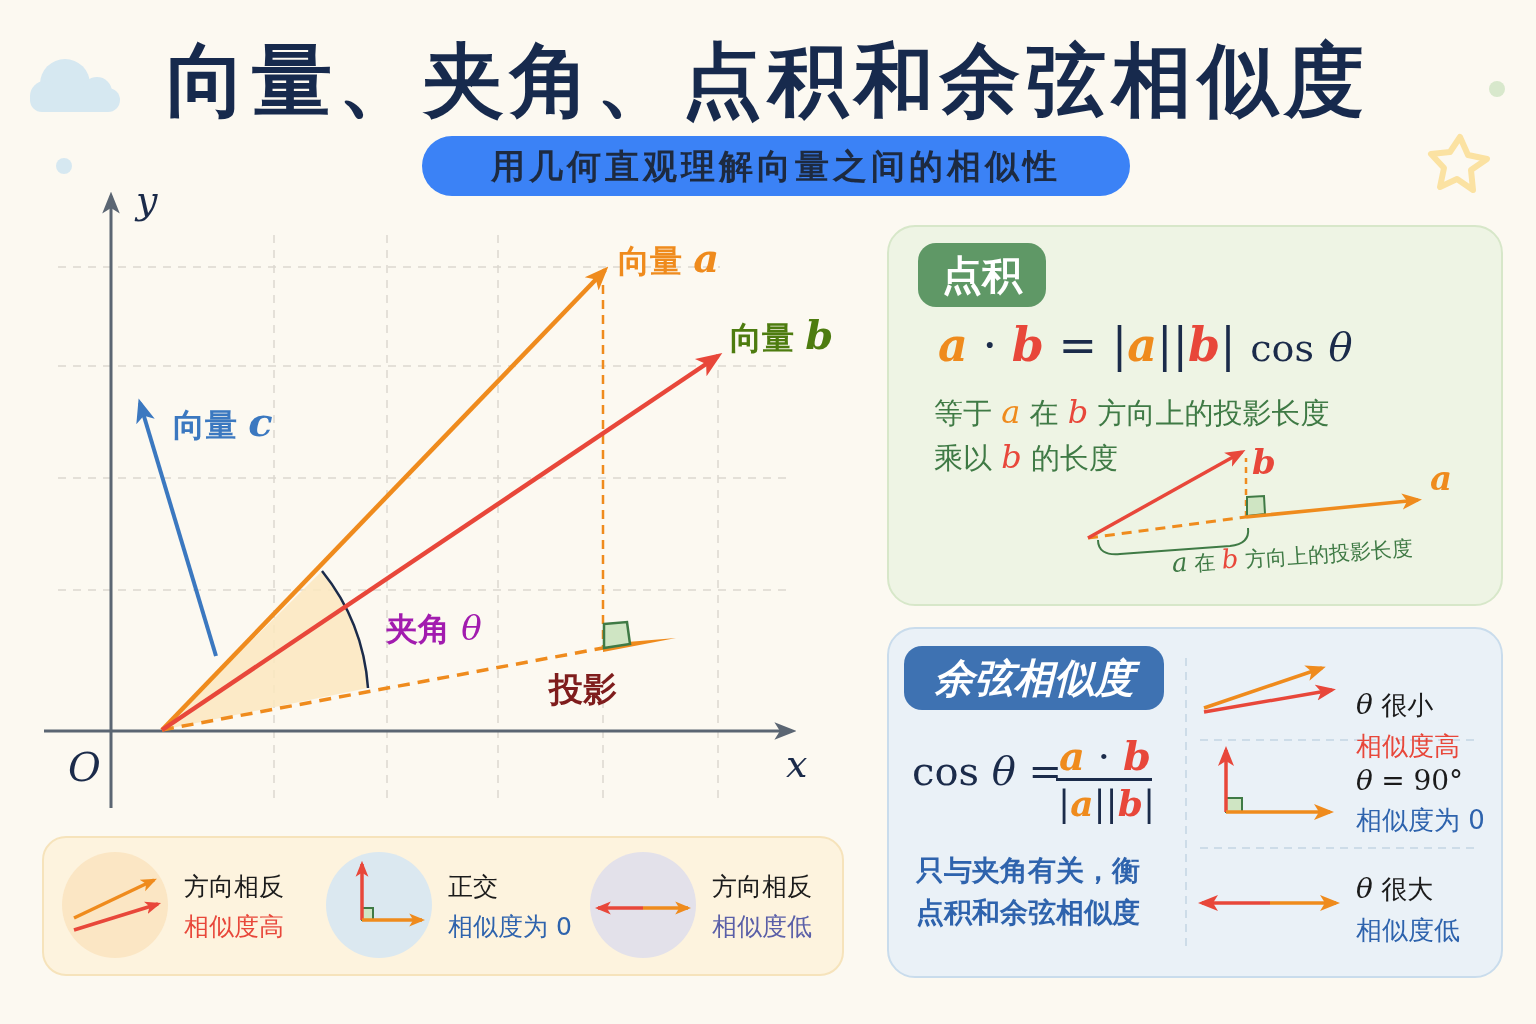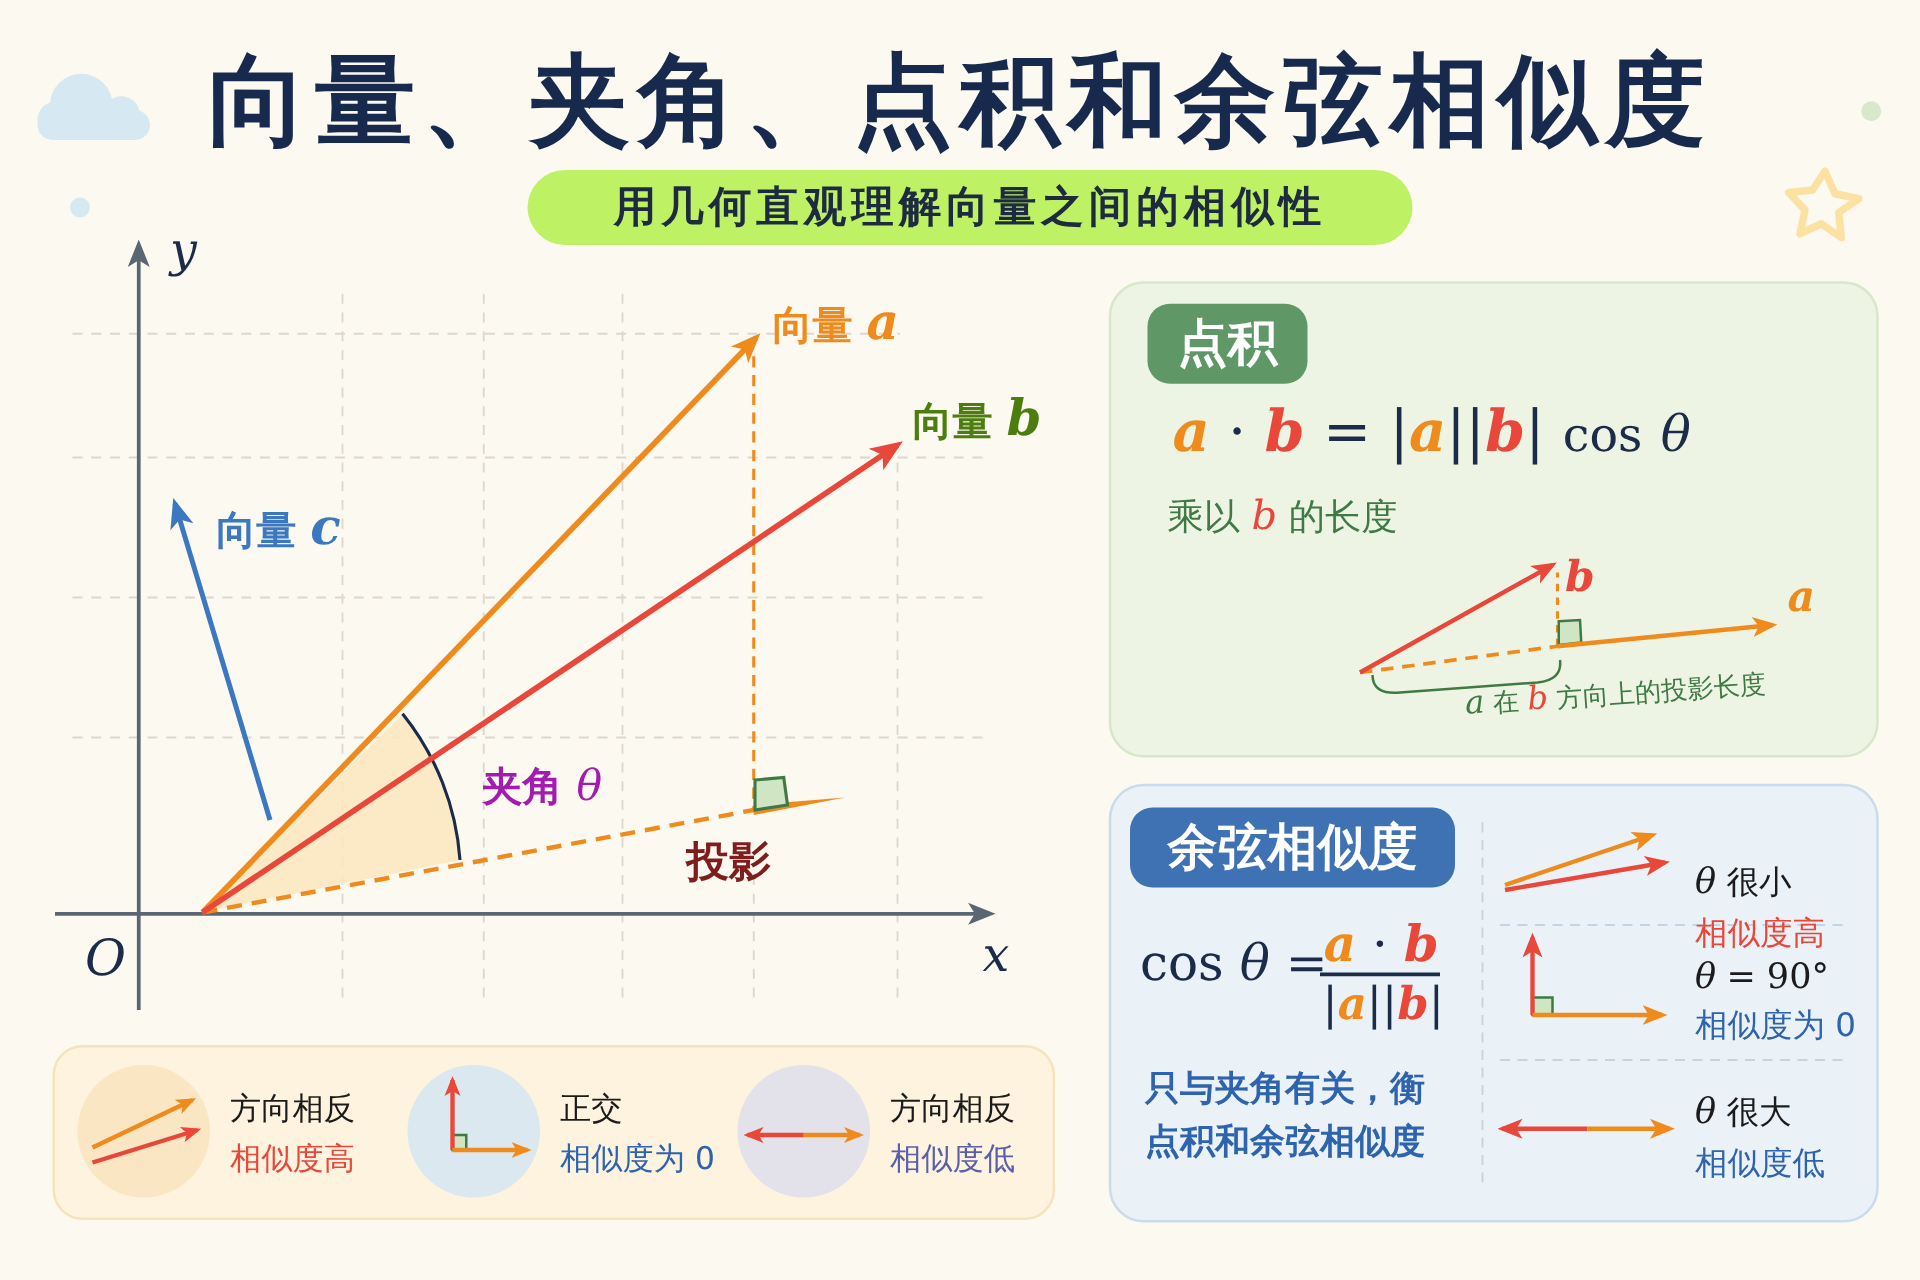--- a/index.html
+++ b/index.html
@@ -1,37 +1,37 @@
 <!DOCTYPE html>
 <html><head>
 <meta charset="utf-8">
 <style>
   html,body{margin:0;padding:0;}
   body{width:1536px;height:1024px;background:#fcf9f1;position:relative;overflow:hidden;font-family:"DejaVu Sans","Liberation Sans",sans-serif;color:#1b2b4a;}
   .abs{position:absolute;}
   .title{left:0;width:1600px;top:28px;text-align:center;font-size:80px;font-weight:bold;color:#172a4d;letter-spacing:6px;}
-  .subtitle{left:422px;top:136px;width:708px;height:60px;border-radius:30px;background:#bef264;text-align:center;line-height:60px;font-size:34px;font-weight:bold;color:#1d2a40;letter-spacing:4px;}
+  .subtitle{left:422px;top:136px;width:708px;height:60px;border-radius:30px;background:#3b82f6;text-align:center;line-height:60px;font-size:34px;font-weight:bold;color:#1d2a40;letter-spacing:4px;}
   .deco-svg{left:0;top:0;}
   .main-svg{left:0;top:0;}
   .lbl{font-weight:bold;white-space:nowrap;}
   .math{font-family:"DejaVu Serif","Liberation Serif",serif;font-style:italic;}
   .mathn{font-family:"DejaVu Serif","Liberation Serif",serif;}
   
   .legend{left:42px;top:836px;width:802px;height:140px;border-radius:24px;background:#fdf3de;border:2px solid #f6e3bb;box-sizing:border-box;}
   .leg-item{position:absolute;top:14px;height:110px;}
   .leg-circle{position:absolute;top:0;left:0;width:106px;height:106px;border-radius:50%;}
   .leg-t1{position:absolute;left:122px;top:18px;font-size:25px;color:#1b1b1b;white-space:nowrap;}
   .leg-t2{position:absolute;left:122px;top:58px;font-size:25px;white-space:nowrap;}
   
   .dp-panel{left:887px;top:225px;width:616px;height:381px;border-radius:28px;background:#eef4e4;border:2px solid #d7e7c9;box-sizing:border-box;}
   .dp-tag{left:918px;top:243px;width:128px;height:64px;border-radius:18px;background:#5f9866;color:#fff;font-size:40px;font-weight:bold;text-align:center;line-height:64px;}
   .dp-formula{left:938px;top:318px;font-size:46px;white-space:nowrap;}
   .dp-desc{left:934px;top:390px;font-size:29px;color:#3f7a45;line-height:44px;white-space:nowrap;}
   .cs-panel{left:887px;top:627px;width:616px;height:351px;border-radius:28px;background:#eaf1f7;border:2px solid #c9dcec;box-sizing:border-box;}
-  .cs-tag{left:904px;top:646px;width:260px;height:64px;border-radius:18px;background:#3e72b2;color:#fff;font-size:40px;font-weight:bold;text-align:center;line-height:64px;}
+  .cs-tag{left:904px;top:646px;width:260px;height:64px;border-radius:18px;background:#3e72b2;color:#fff;font-size:40px;font-weight:bold;text-align:center;line-height:64px;font-style:italic;}
   .cs-desc{left:916px;top:850px;font-size:28px;color:#2e63ad;line-height:42px;font-weight:bold;white-space:nowrap;}
   .cs-row-t1{font-size:26px;color:#1b1b1b;white-space:nowrap;}
   .cs-row-t2{font-size:26px;white-space:nowrap;}
   .orange{color:#ef8b1d;}
   .red{color:#e8473a;}
 </style>
 </head>
 <body>
 
 <svg class="abs deco-svg" width="1536" height="1024">
@@ -182,20 +182,27 @@
   <span class="math orange" style="font-weight:bold;">a</span>
   <span class="mathn" style="color:#1b2b4a;">·</span>
   <span class="math red" style="font-weight:bold;">b</span>
   <span class="mathn" style="color:#1b2b4a;">=</span>
   <span class="mathn" style="color:#1b2b4a;">|</span><span class="math orange" style="font-weight:bold;">a</span><span class="mathn" style="color:#1b2b4a;">||</span><span class="math red" style="font-weight:bold;">b</span><span class="mathn" style="color:#1b2b4a;">|</span>
   <span class="mathn" style="color:#1b2b4a;font-size:38px;">cos</span>
   <span class="math" style="color:#1b2b4a;font-size:40px;">θ</span>
 </div>
 <div class="abs dp-desc">
   <div>
+    <span>等于</span>
+    <span class="math orange" style="font-size:32px;">a</span>
+    <span>在</span>
+    <span class="math red" style="font-size:32px;">b</span>
+    <span>方向上的投影长度</span>
+  </div>
+  <div>
     <span>乘以</span>
     <span class="math red" style="font-size:32px;">b</span>
     <span>的长度</span>
   </div>
 </div>
 <svg class="abs" style="left:1070px;top:440px;" width="420" height="160">
   <defs>
     <marker id="mmA" viewBox="0 0 20 20" refX="16" refY="10" markerWidth="20" markerHeight="20" orient="auto" markerUnits="userSpaceOnUse">
         <path d="M0,2 L20,10 L0,18 L5,10 Z" fill="#ef8b1d"></path>
       </marker>

